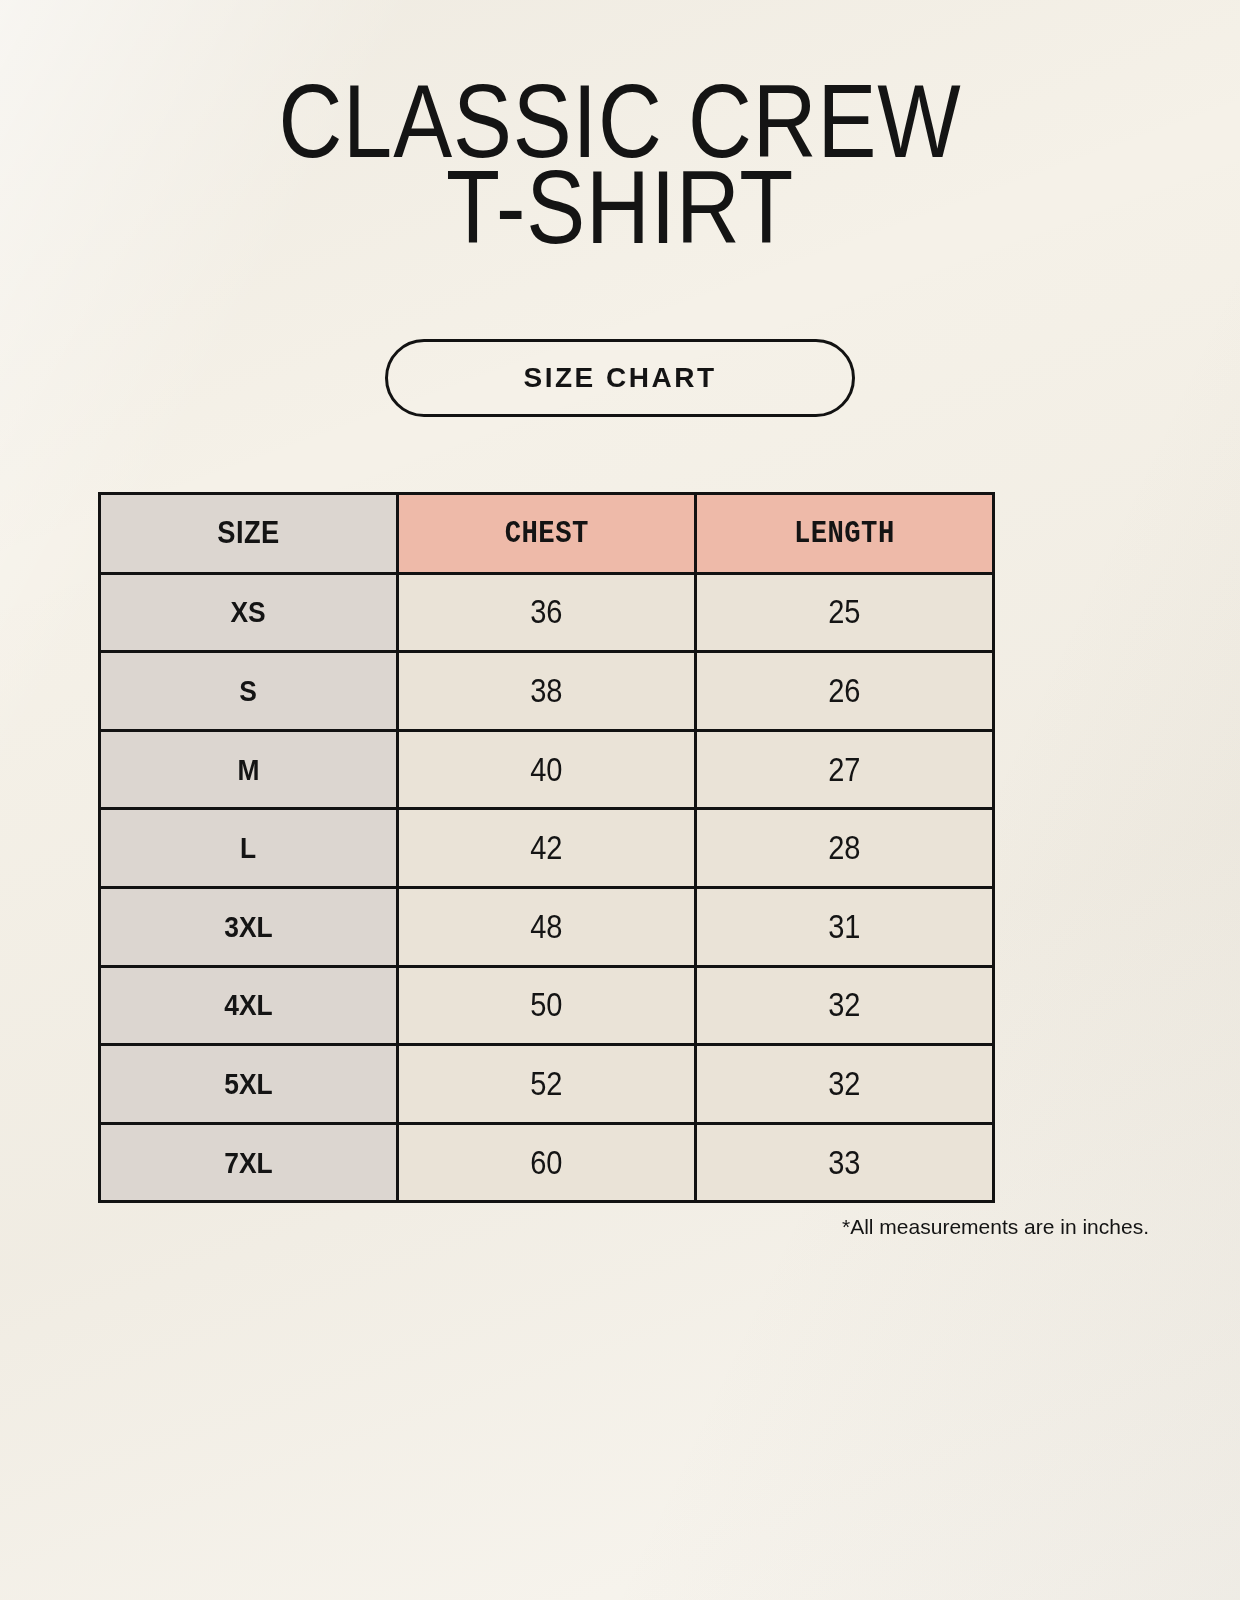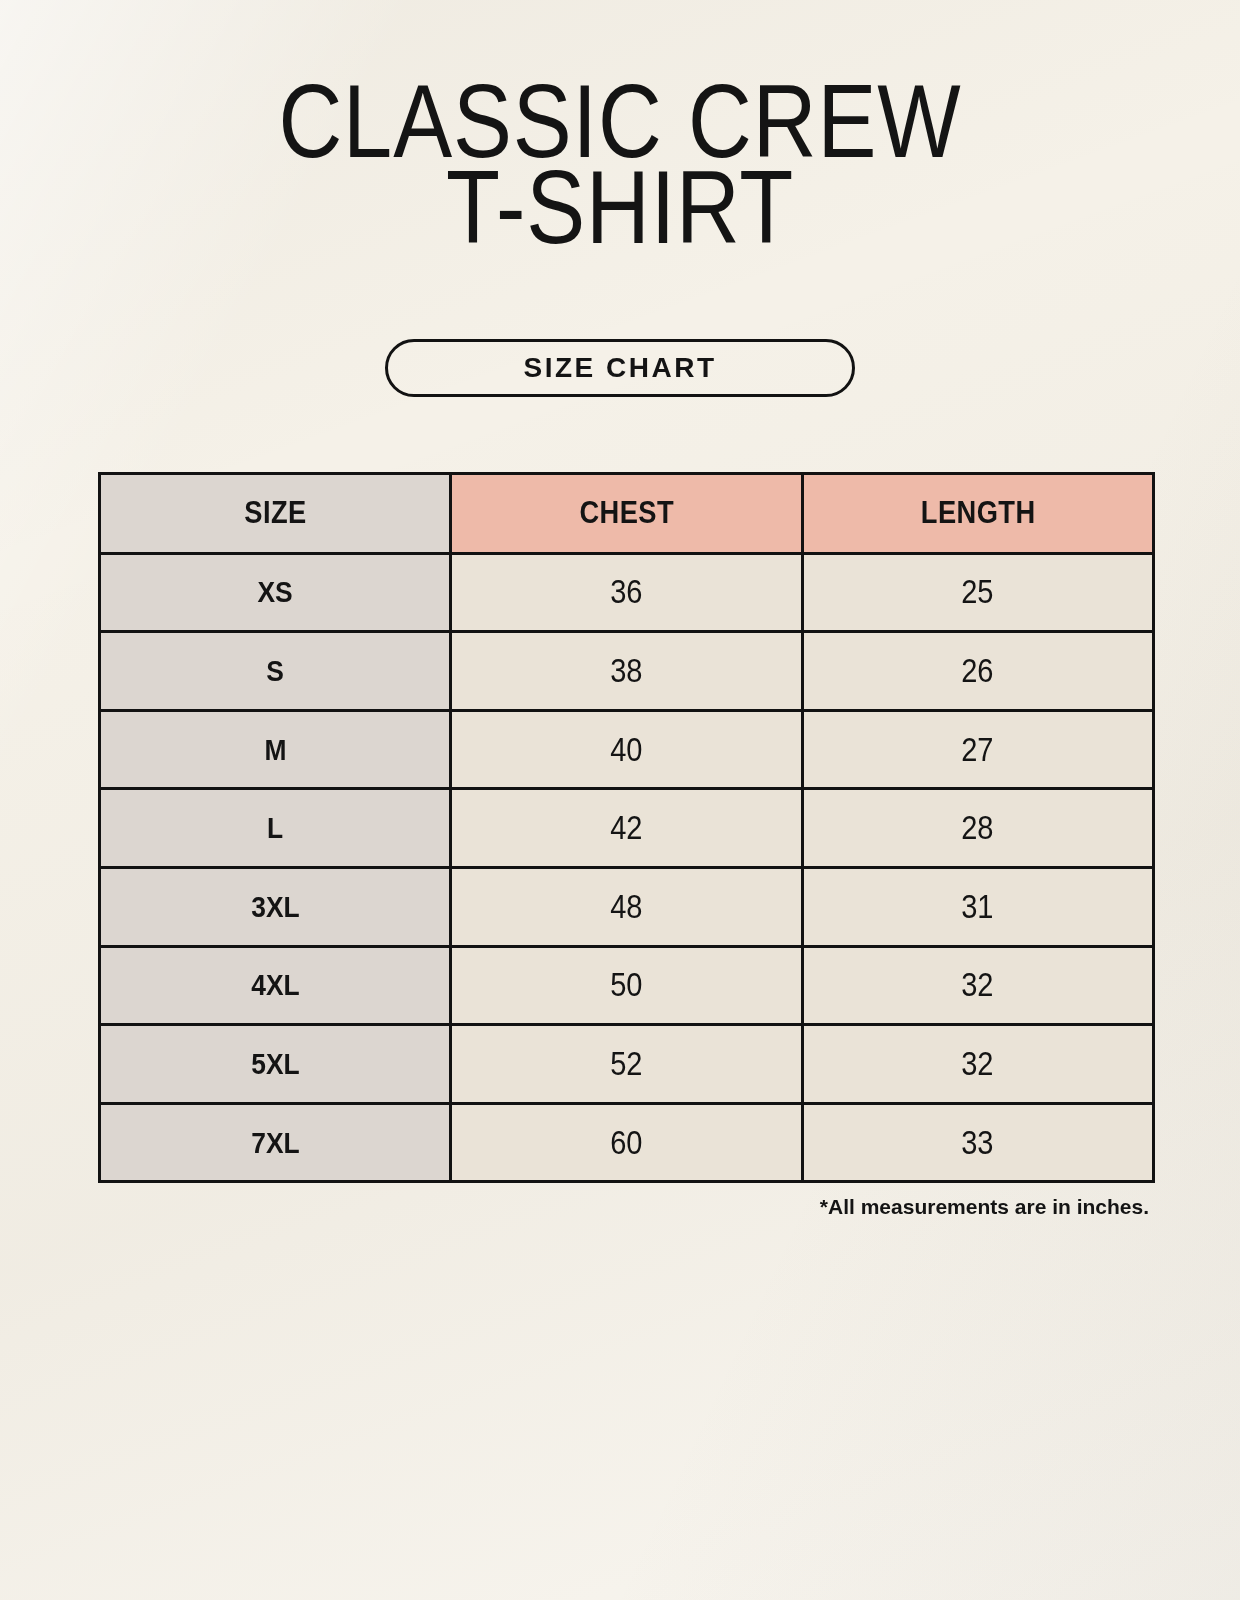--- a/index.html
+++ b/index.html
@@ -30,64 +30,64 @@
     line-height: 0.83;
     letter-spacing: 1px;
     transform: scaleX(0.85);
     transform-origin: 50% 50%;
     color: var(--text);
     white-space: nowrap;
   }
   .page-title .line { display: block; }
   .pill {
     width: 470px;
-    height: 58px;
+    height: 78px;
     margin: 88px auto 0 auto;
     border: 3px solid var(--border);
     border-radius: 44px;
     background: transparent;
     display: flex;
     align-items: center;
     justify-content: center;
     cursor: pointer;
     text-align: center;
   }
   .pill-label {
     font-size: 28px;
     font-weight: 700;
     letter-spacing: 2.5px;
     color: var(--text);
   }
   table.size-chart {
-    width: 1057px;
+    width: 897px;
     margin: 75px 0 0 98px;
     border-collapse: collapse;
     table-layout: fixed;
   }
   table.size-chart th, table.size-chart td {
     border: 3px solid var(--border);
     text-align: center;
     vertical-align: middle;
   }
   table.size-chart thead th { height: 80px; }
   table.size-chart tbody th, table.size-chart tbody td { height: 78.6px; }
   th.col-size-h, tbody th.row-size { background: var(--size-column-bg); }
-  th.col-accent { background: var(--accent-header-bg); }
+  th.col-accent { background: var(--accent-header-bg); font-family: Liberation Mono, monospace; }
   tbody td { background: var(--cell-bg); }
   .cond { display: inline-block; transform: scaleX(0.88); transform-origin: 50% 50%; white-space: nowrap; }
   .hdr { font-size: 31px; font-weight: 700; letter-spacing: 0.5px; }
   .sizelbl { font-size: 30px; font-weight: 700; }
   .num { font-size: 33px; font-weight: 400; }
   .footnote {
     width: 1057px;
     margin: 12px 0 0 98px;
     padding-right: 6px;
     text-align: right;
     font-size: 21px;
-    font-weight: 700;
+    font-weight: 400;
     color: var(--text);
   }
 </style>
 </head>
 <body>
 
 <h1 class="page-title">
   <span class="line">CLASSIC CREW</span>
   <span class="line">T-SHIRT</span>
 </h1>

